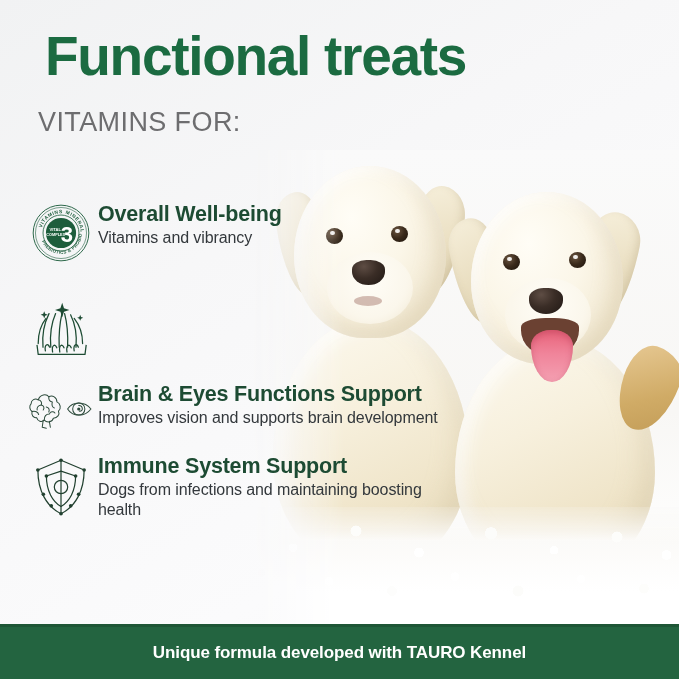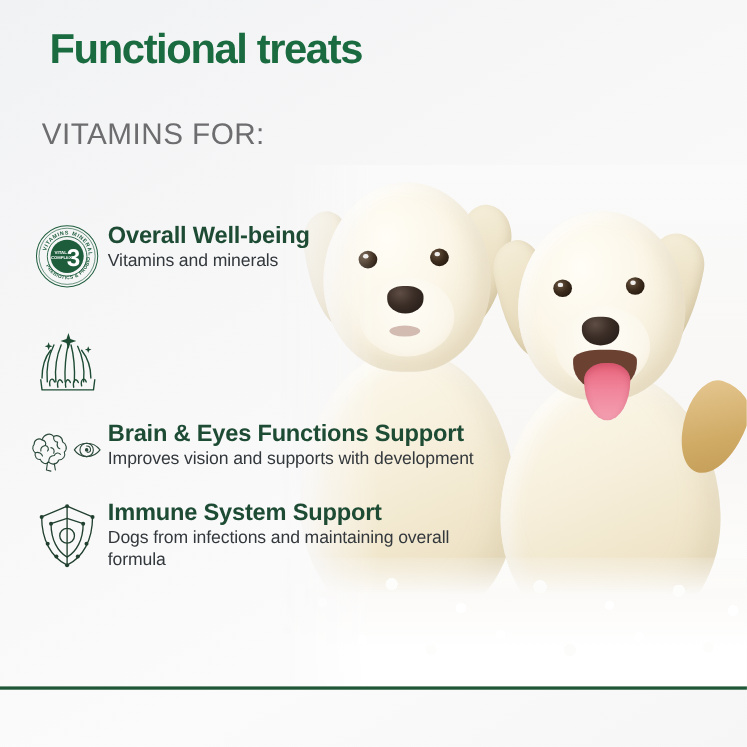--- a/index.html
+++ b/index.html
@@ -125,21 +125,21 @@
     position: absolute;
     border-radius: 50%;
     background: linear-gradient(145deg, #e0bf84, #cfa85f);
   }
 
   
   .title {
     position: absolute;
     left: 45px;
     top: 24px;
-    font-size: 38px;
+    font-size: 55px;
     font-weight: 700;
     letter-spacing: -1.3px;
     color: #1b6b41;
     white-space: nowrap;
   }
   .subtitle {
     position: absolute;
     left: 38px;
     top: 107px;
     font-size: 27px;
@@ -278,21 +278,21 @@
           <text font-size="7.6" font-weight="bold" fill="#1d5d3c" font-family="'Liberation Sans',sans-serif" letter-spacing="0.6">
             <textPath href="#arcBot" startOffset="13%">PREBIOTICS &amp; PROBIOTICS</textPath>
           </text>
           <text x="60" y="66" font-size="38" font-weight="bold" fill="#ffffff" text-anchor="middle" font-family="'Liberation Sans',sans-serif">3</text>
           <text x="40" y="46" font-size="7" font-weight="bold" fill="#ffffff" text-anchor="middle" font-family="'Liberation Sans',sans-serif">VITAL</text>
           <text x="41" y="55" font-size="6.6" font-weight="bold" fill="#ffffff" text-anchor="middle" font-family="'Liberation Sans',sans-serif">COMPLEX</text>
         </svg>
       </div>
       <div class="feature-text">
         <div class="feature-title">Overall Well-being</div>
-        <div class="feature-desc">Vitamins and minerals</div>
+        <div class="feature-desc">Vitamins and vibrancy</div>
       </div>
     </div>
 
     <div class="feature f2">
       <div class="feature-icon">
         <svg width="60" height="56" viewBox="0 0 100 92" aria-hidden="true">
           <g fill="none" stroke="#1d4b33" stroke-width="2.1" stroke-linecap="round">
             <path d="M20,78 C18,56 22,38 30,22"></path>
             <path d="M33,78 C31,56 34,38 41,22"></path>
             <path d="M47,78 C46,55 48,37 52,20"></path>
@@ -335,21 +335,21 @@
           <g fill="none" stroke="#2c4a3b" stroke-width="2" stroke-linecap="round" stroke-linejoin="round">
             <path d="M78,48 C88,32 112,32 124,48 C112,64 88,64 78,48 Z"></path>
             <circle cx="100" cy="48" r="12"></circle>
             <path d="M100,41 C104,41 107,44 107,48 C107,51 104,53 101,52"></path>
             <circle cx="100" cy="48" r="3.2" fill="#2c4a3b" stroke="none"></circle>
           </g>
         </svg>
       </div>
       <div class="feature-text">
         <div class="feature-title">Brain &amp; Eyes Functions Support</div>
-        <div class="feature-desc">Improves vision and supports with development</div>
+        <div class="feature-desc">Improves vision and supports brain development</div>
       </div>
     </div>
 
     <div class="feature">
       <div class="feature-icon">
         <svg width="56" height="62" viewBox="0 0 92 100" aria-hidden="true">
           <g fill="none" stroke="#21402f" stroke-width="2" stroke-linecap="round" stroke-linejoin="round">
             <path d="M46,6 L84,22 C84,56 70,82 46,94 C22,82 8,56 8,22 Z"></path>
             <path d="M46,24 L70,32 C70,56 60,74 46,82 C32,74 22,56 22,32 Z"></path>
             <line x1="46" y1="6" x2="46" y2="94"></line>
@@ -364,21 +364,24 @@
             <circle cx="46" cy="94" r="3"></circle>
             <circle cx="17" cy="62" r="3"></circle>
             <circle cx="75" cy="62" r="3"></circle>
             <circle cx="30" cy="81" r="3"></circle>
             <circle cx="62" cy="81" r="3"></circle>
           </g>
         </svg>
       </div>
       <div class="feature-text">
         <div class="feature-title">Immune System Support</div>
-        <div class="feature-desc">Dogs from infections and maintaining overall formula</div>
+        <div class="feature-desc">Dogs from infections and maintaining boosting health</div>
       </div>
     </div>
 
   </div>
 
   <div class="footer-rule"></div>
+  <div class="footer">
+    <div class="footer-text">Unique formula developed with TAURO Kennel</div>
+  </div>
 
 </div>
 
 </body></html>

